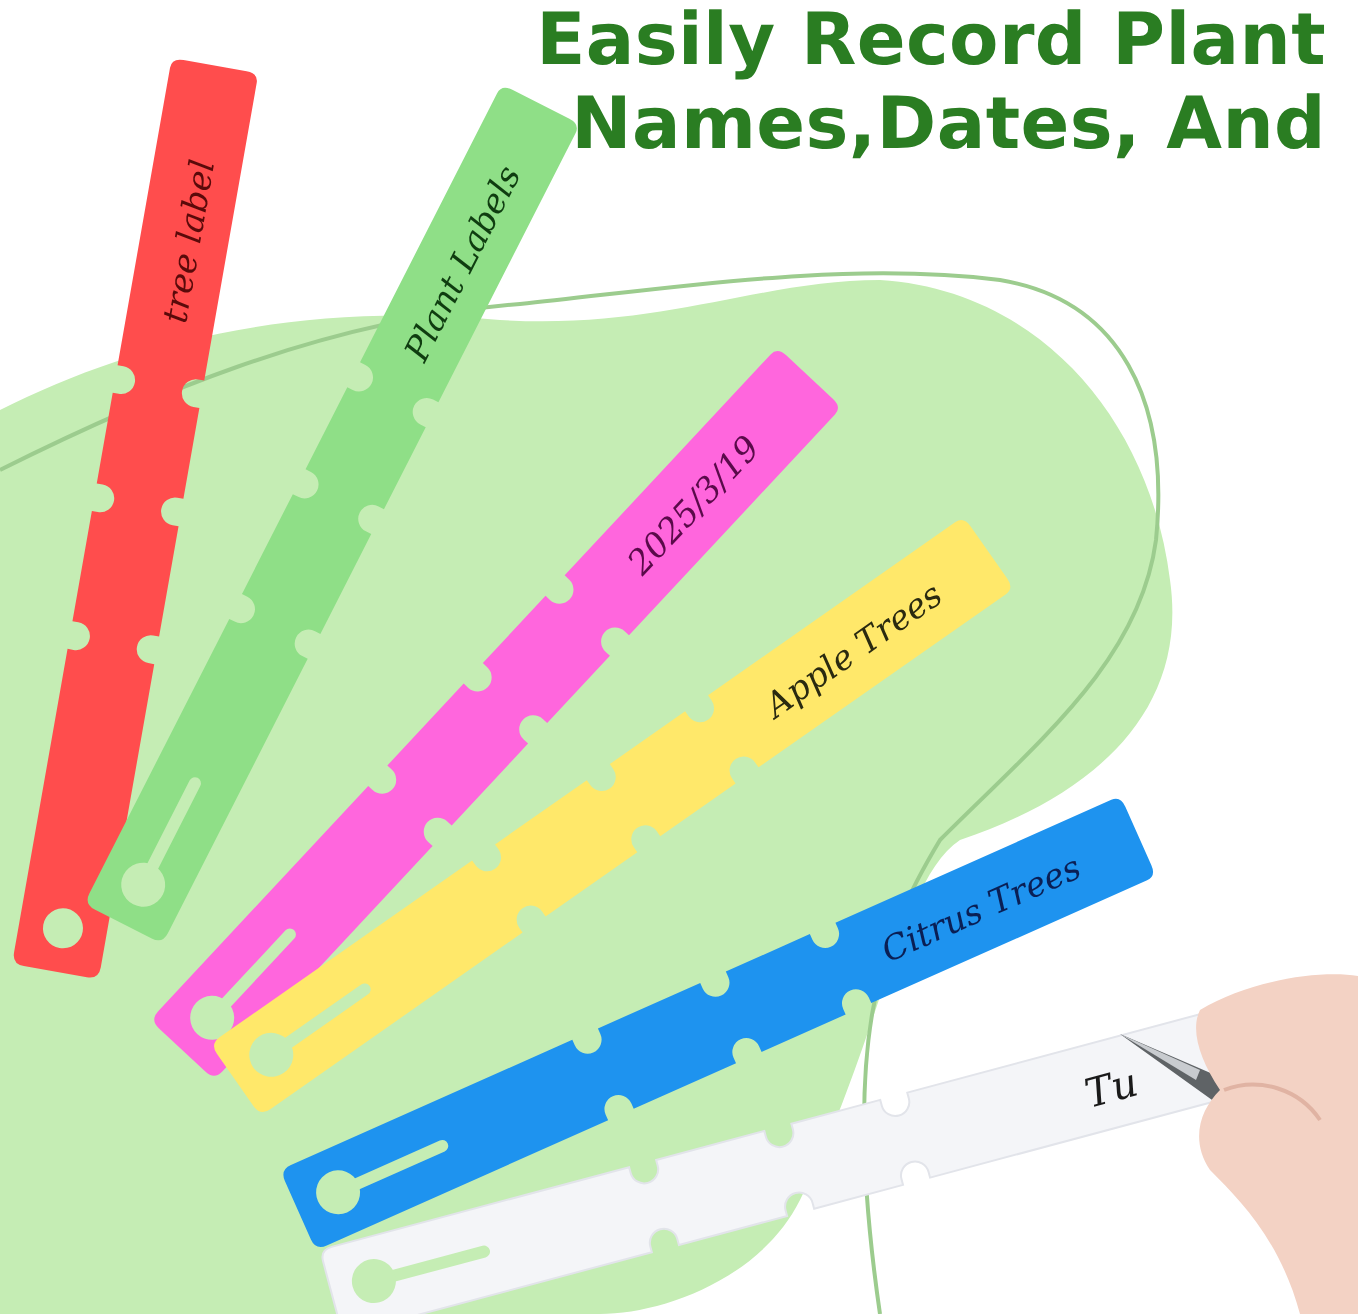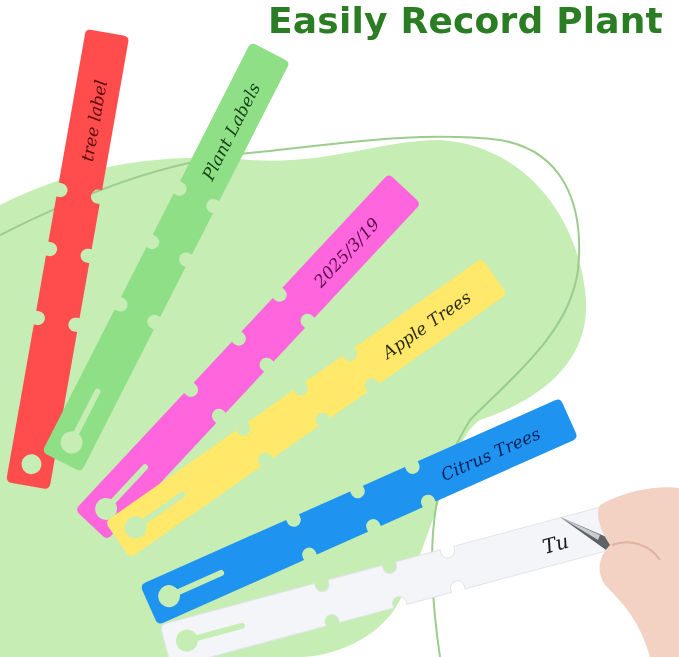--- a/index.html
+++ b/index.html
@@ -70,13 +70,14 @@
   <g>
     <path d="M560,517 L625,545 L679,565 L679,585 L620,560 Z" fill="#5f6366"></path>
     <path d="M560,517 L600,535 L598,540 Z" fill="#c8cbcf"></path>
     <path d="M600,505 C625,490 660,485 679,488 L679,657 L650,657 C640,620 620,600 605,585 C595,570 600,555 610,545 C600,530 595,515 600,505 Z" fill="#f3d2c4"></path>
     <path d="M612,545 C630,538 650,545 660,560" fill="none" stroke="#e0b3a3" stroke-width="2"></path>
   </g>
 </svg>
 
 <div class="headline">
   <div>Easily Record Plant</div>
+  <div>Names,Dates, And</div>
 </div>
 
 </body></html>

